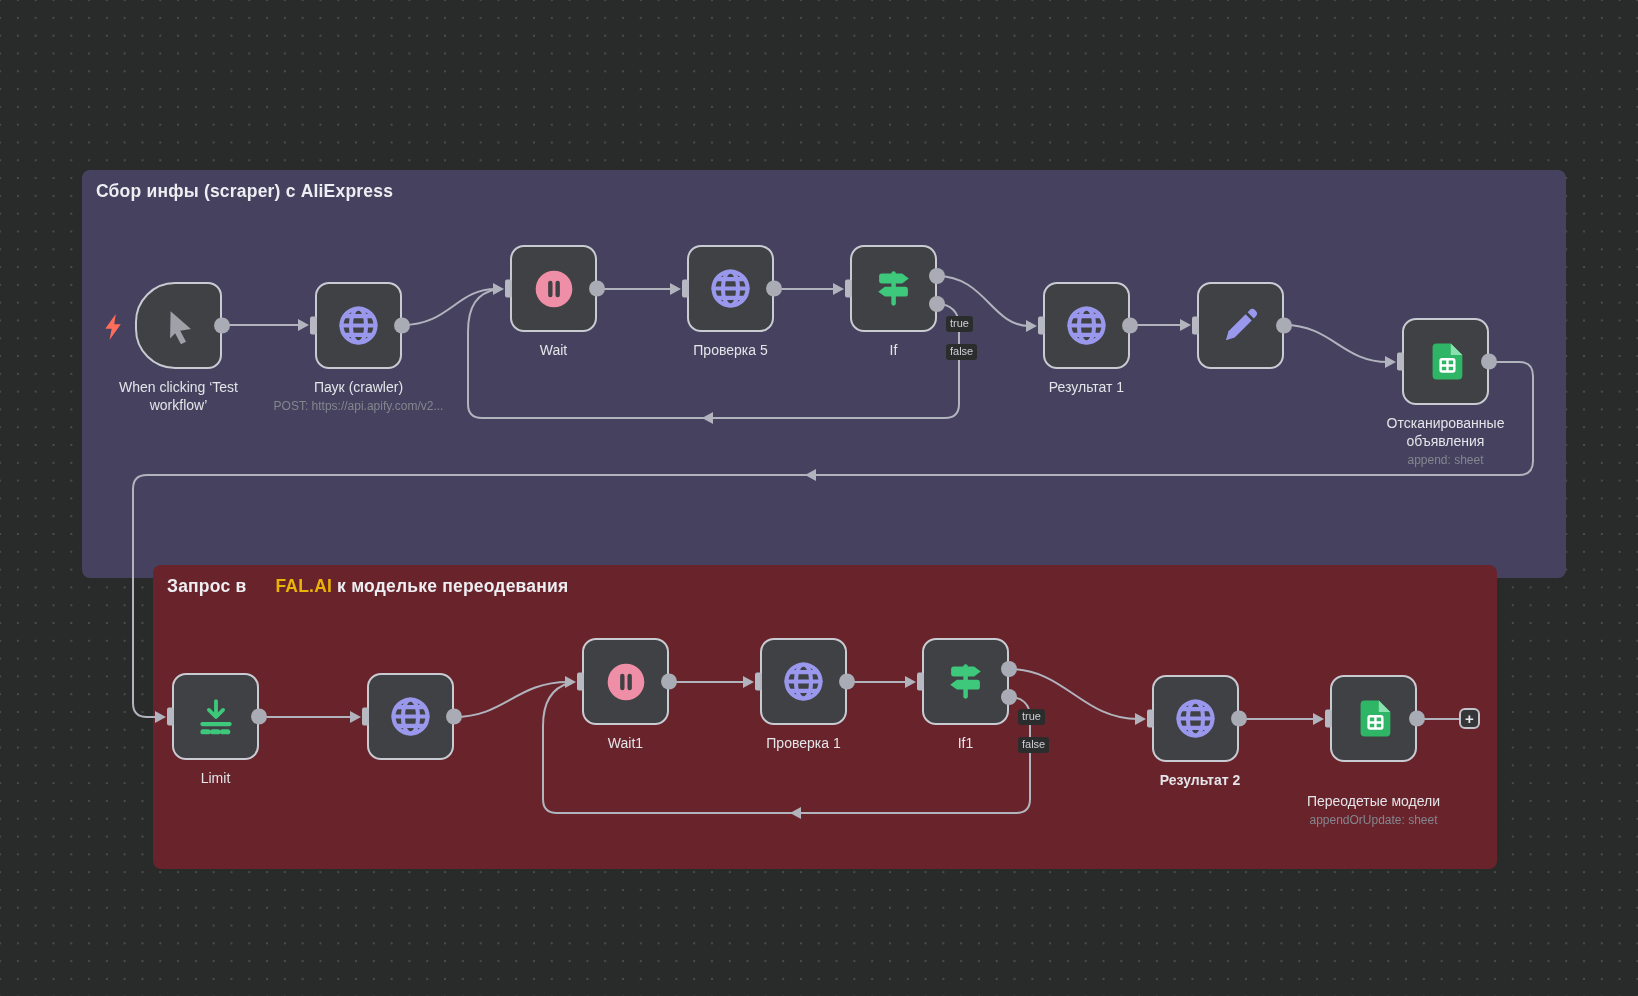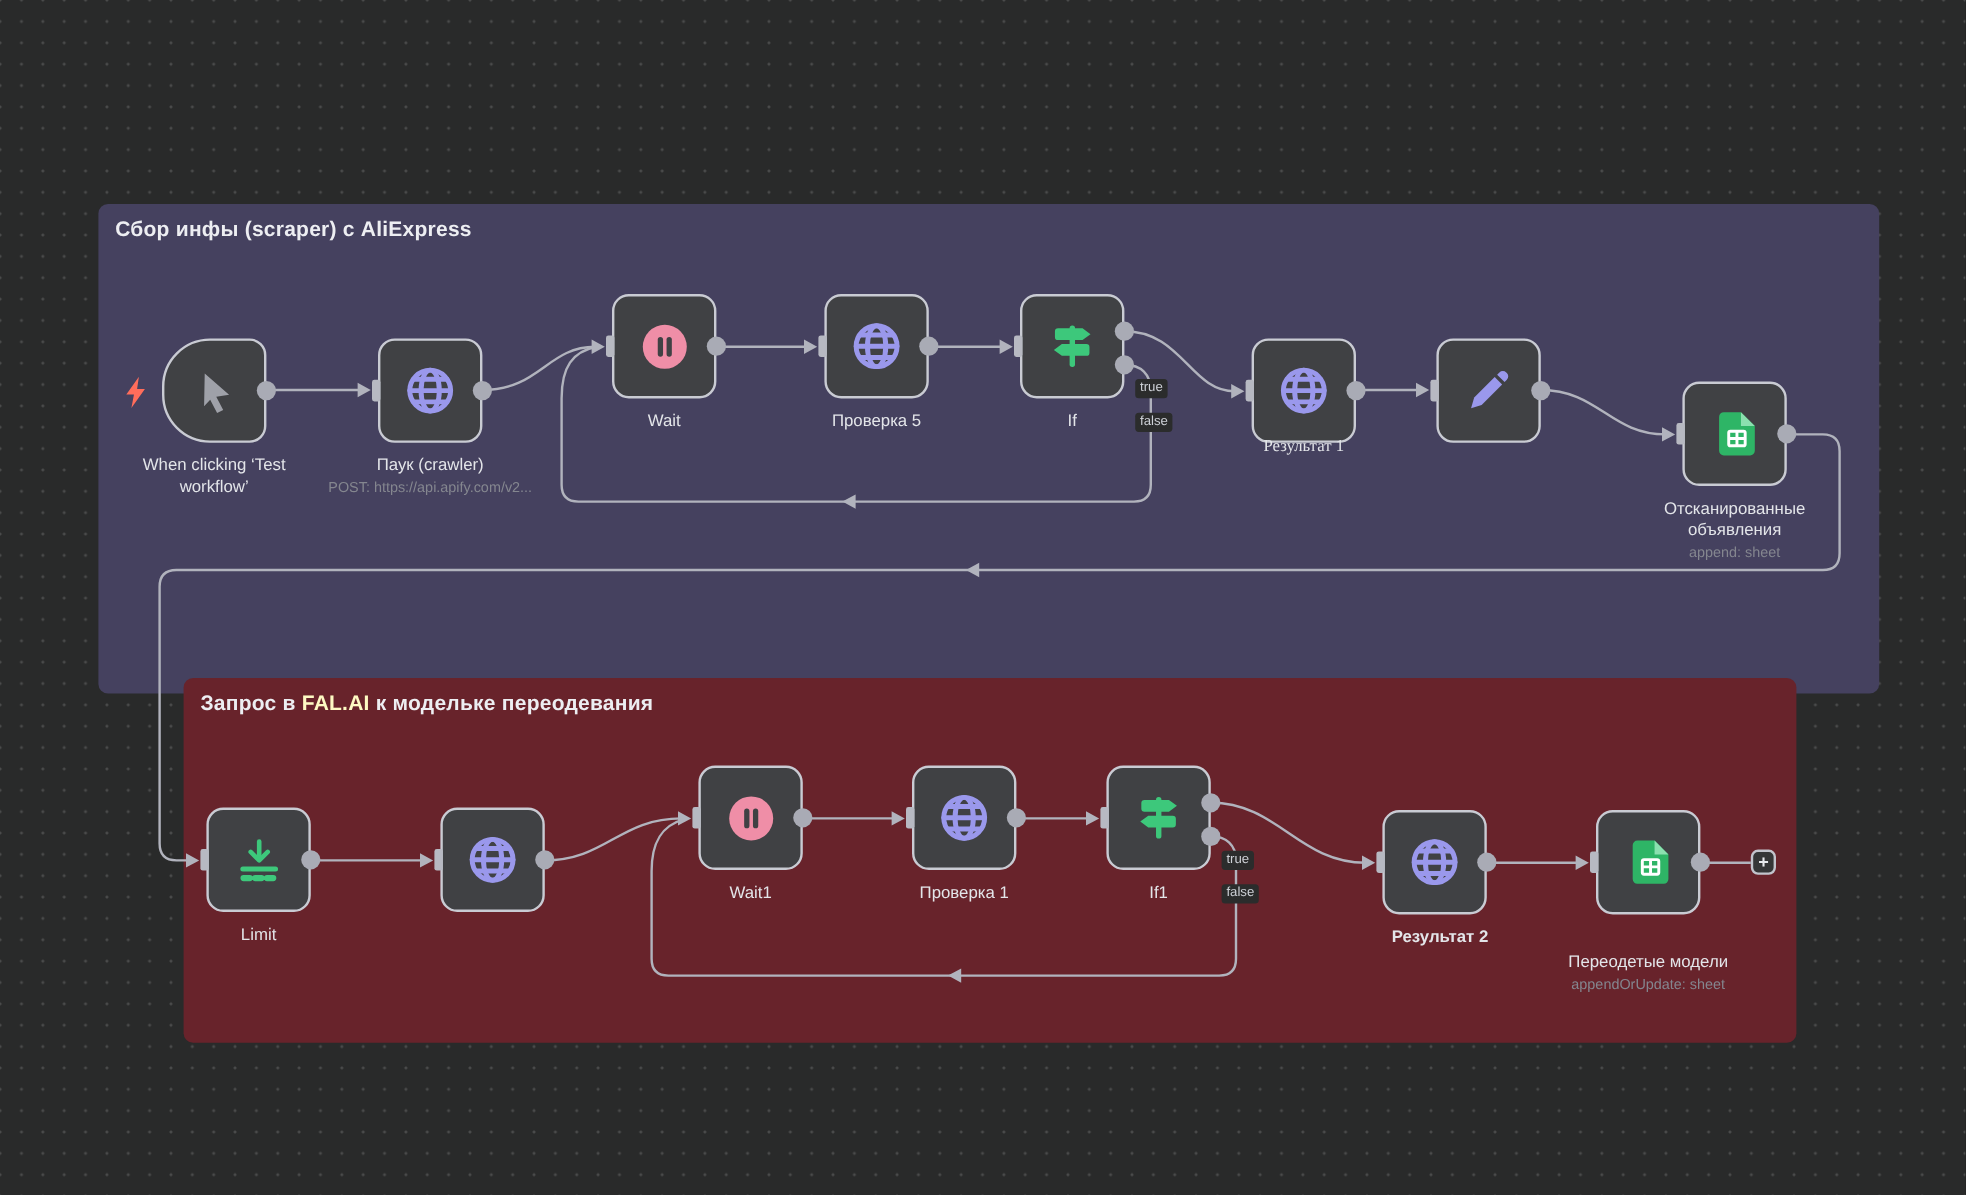--- a/index.html
+++ b/index.html
@@ -36,21 +36,21 @@
 <div id="canvas">
 
   <div class="sticky" id="sticky-0" style="left: 82px; top: 170px; width: 1484px; height: 408px; background: rgb(69, 65, 95);">
     <div class="sticky-title">
       <span>Сбор инфы (scraper) с AliExpress</span>
     </div>
   </div>
 
   <div class="sticky" id="sticky-1" style="left: 153px; top: 565px; width: 1344px; height: 304px; background: rgb(104, 35, 43);">
     <div class="sticky-title">
-      <span>Запрос в </span><span id="fal-brand" style="color: #fef9c3;">FAL.AI</span><span> к модельке переодевания</span>
+      <span>Запрос в </span><span id="fal-brand" style="color: #eab308; margin-left: 24px;">FAL.AI</span><span> к модельке переодевания</span>
     </div>
   </div>
 
   <svg id="wires" xmlns="http://www.w3.org/2000/svg">
       <path d="M222,325 L301,325" class="wire"></path>
       <polygon points="298,319 309,325 298,331" class="arrow"></polygon>
       <path d="M402,325 C450,325 456,289 496,289" class="wire"></path>
       <polygon points="493,283 504,289 493,295" class="arrow"></polygon>
       <path d="M597,289 L673,289" class="wire"></path>
       <polygon points="670,283 681,289 670,295" class="arrow"></polygon>
@@ -186,21 +186,21 @@
     <div class="branch-label" style="left: 946px; top: 304px;">false</div>
     <div class="node" style="left: 1043px; top: 282px; width: 87px; height: 87px;">
       <span class="icon-wrap">
         <svg width="47" height="47" viewBox="0 0 24 24" fill="none" stroke="#9a98ec" stroke-width="2.1" stroke-linecap="round">
           <circle cx="12" cy="12" r="8.7"></circle>
           <ellipse cx="12" cy="12" rx="3.9" ry="8.7"></ellipse>
           <path d="M3.3,12 H20.7 M5,7.2 H19 M5,16.8 H19"></path>
         </svg>
       </span>
     </div>
-    <div class="node-label" style="left: 956.5px; top: 364px; width: 260px; font-family: Liberation Serif, serif;">
+    <div class="node-label" style="left: 956.5px; top: 378px; width: 260px;">
       <div>Результат 1</div>
     </div>
     <div class="node" style="left: 1197px; top: 282px; width: 87px; height: 87px;">
       <span class="icon-wrap">
         <svg width="45" height="45" viewBox="0 0 24 24" fill="#9a98ec">
           <path d="M4.2,19.8 L5.6,15.1 L14.7,6 L18,9.3 L8.9,18.4 L4.2,19.8 Z"></path>
           <path d="M15.8,4.9 L16.8,3.9 A2.15,2.15 0 0 1 19.85,3.9 L20.1,4.15 A2.15,2.15 0 0 1 20.1,7.2 L19.1,8.2 Z"></path>
         </svg>
       </span>
     </div>

